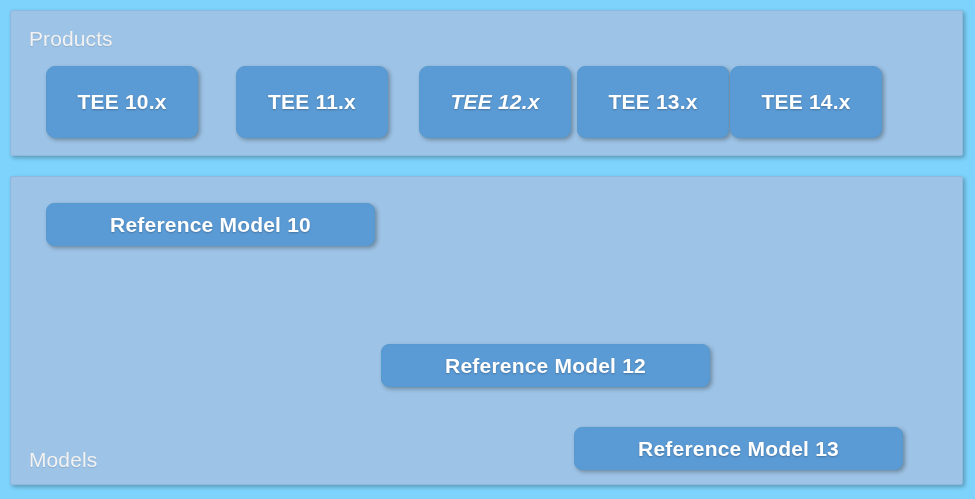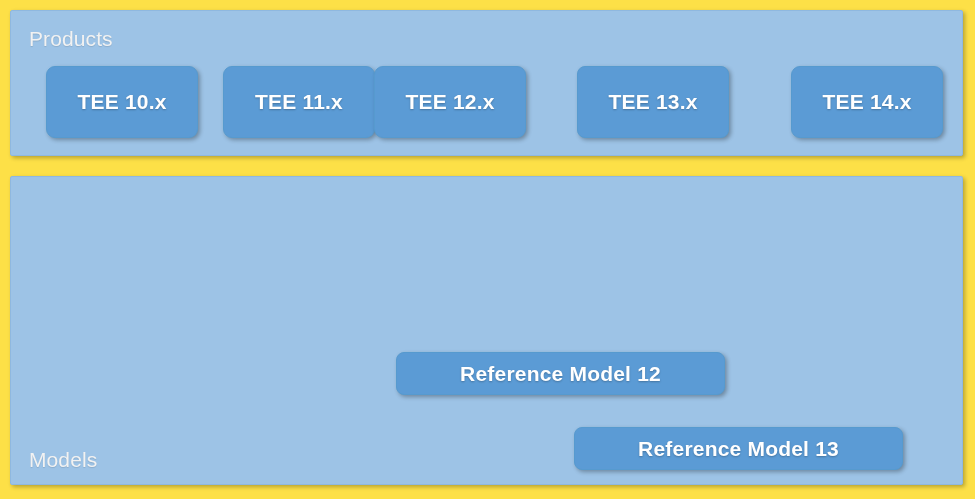--- a/index.html
+++ b/index.html
@@ -11,21 +11,21 @@
     width: 975px;
     height: 499px;
     font-family: "Liberation Sans", sans-serif;
     overflow: hidden;
   }
 
   #canvas {
     position: relative;
     width: 975px;
     height: 499px;
-    background: #fde047;
+    background: #7dd3fc;
     text-align: center;
   }
 
   
   .group-box {
     position: absolute;
     background: #9DC3E6;
     border: 1px solid #8FB8DF;
     border-radius: 2px;
     box-shadow: 2px 2px 4px rgba(0,0,0,0.28);
@@ -98,32 +98,33 @@
 </head>
 <body>
 
 <div id="canvas">
 
   <div id="products-group" class="group-box">
     <div id="products-label" class="group-label">Products</div>
 
     <div class="pill product-pill" style="left:35px;">TEE 10.x</div>
 
-    <div class="pill product-pill" style="left:212px;">TEE 11.x</div>
+    <div class="pill product-pill" style="left:225px;">TEE 11.x</div>
 
-    <div class="pill product-pill" style="left:363px;">TEE 12.x</div>
+    <div class="pill product-pill" style="left:408px;font-style:italic;">TEE 12.x</div>
 
     <div class="pill product-pill" style="left:566px;border-radius:8px;">TEE 13.x</div>
 
-    <div class="pill product-pill" style="left:780px;">TEE 14.x</div>
+    <div class="pill product-pill" style="left:719px;">TEE 14.x</div>
   </div>
 
   <div id="models-group" class="group-box">
     <div id="models-label" class="group-label">Models</div>
 
+    <div class="pill model-pill" style="left:35px; top:26px; width:329px;">Reference Model 10</div>
 
 
-    <div class="pill model-pill" style="left:385px; top:167px; width:329px;margin-top:8px;">Reference Model 12</div>
+    <div class="pill model-pill" style="left:370px; top:167px; width:329px;">Reference Model 12</div>
 
     <div class="pill model-pill" style="left:563px; top:250px; width:329px;">Reference Model 13</div>
   </div>
 
 </div>
 
 </body></html>

